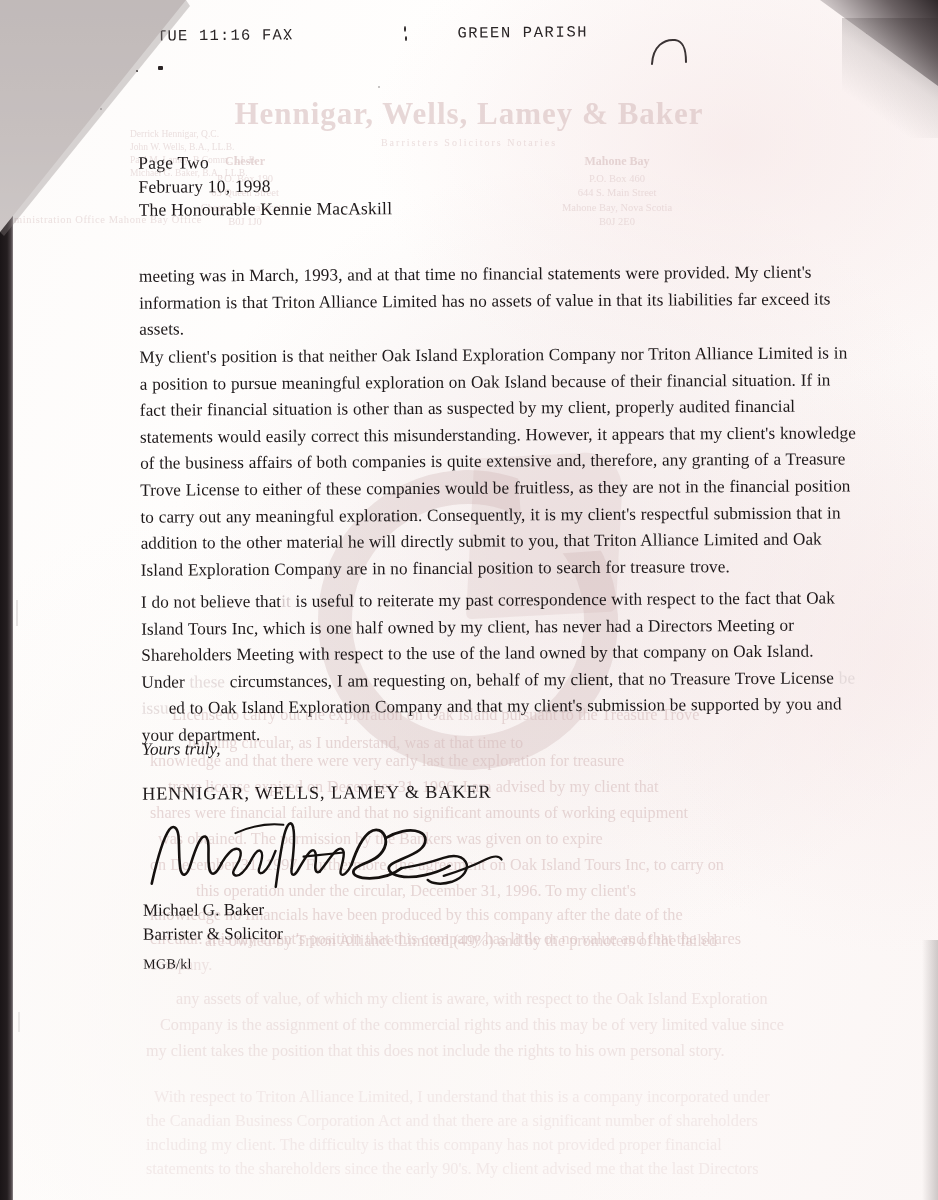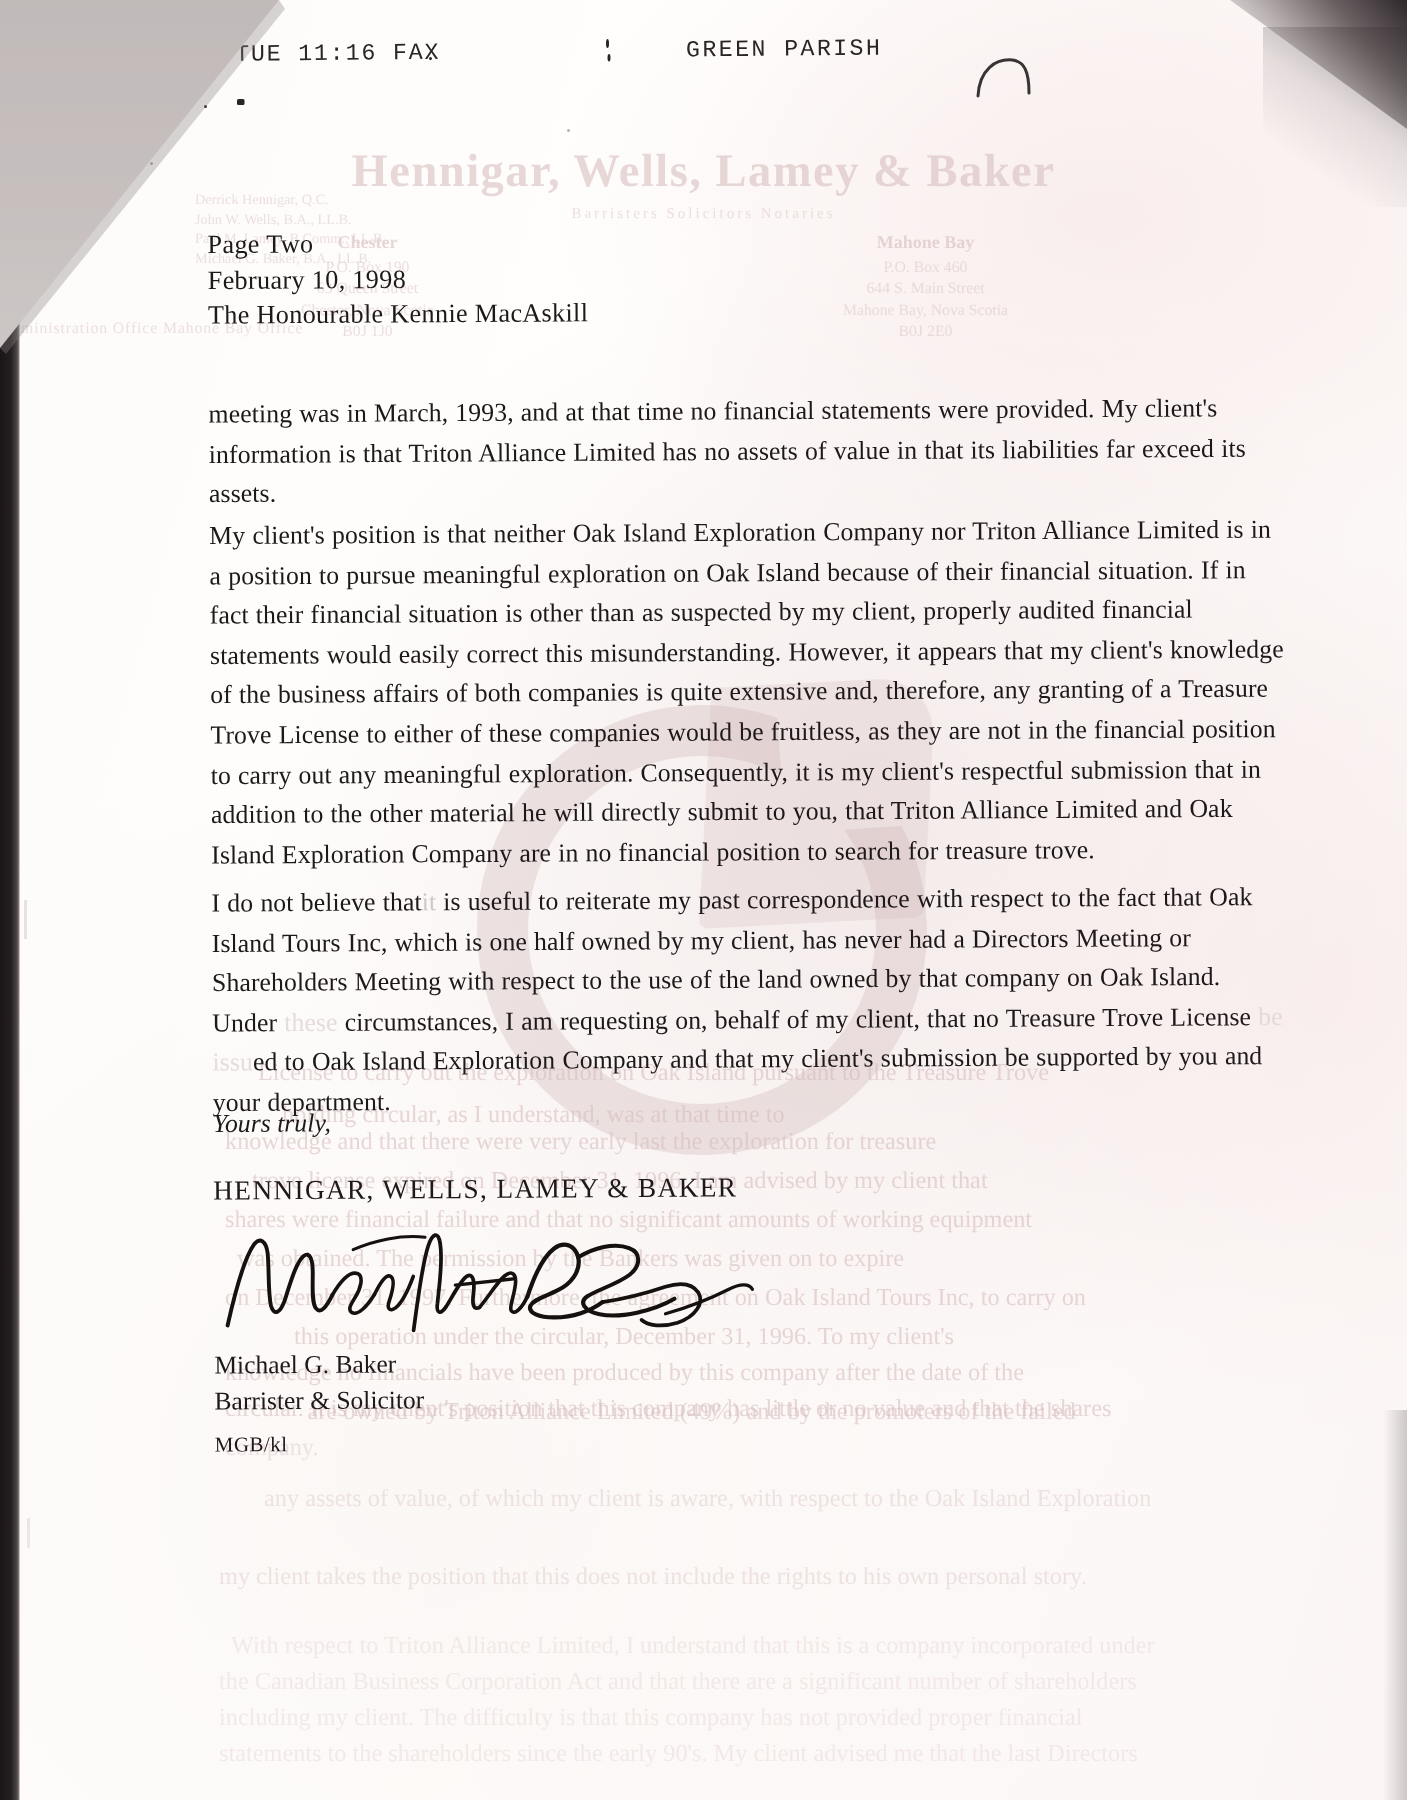--- a/index.html
+++ b/index.html
@@ -324,20 +324,21 @@
   <div class="bleed" style="left:196px; top:848px;">this operation under the circular, December 31, 1996.  To my client's</div>
   <div class="bleed" style="left:150px; top:872px;">knowledge no financials have been produced by this company after the date of the</div>
   <div class="bleed" style="left:150px; top:896px;">circular.  It is my client's position that this company has little or no value and that the shares</div>
   <div class="bleed" style="left:205px; top:898px;">are owned by Triton Alliance Limited (49%) and by the promoters of the failed</div>
   <div class="bleed faint" style="left:150px; top:922px;">company.</div>
 
   <div class="bleed" style="left:188px; top:700px;">holding circular, as I understand, was at that time to</div>
   <div class="bleed" style="left:172px; top:672px; width:640px;">License to carry out the exploration on Oak Island pursuant to the Treasure Trove</div>
 
   <div class="bleed faint" style="left:176px; top:956px;">any assets of value, of which my client is aware, with respect to the Oak Island Exploration</div>
+  <div class="bleed faint" style="left:160px; top:982px;">Company is the assignment of the commercial rights and this may be of very limited value since</div>
   <div class="bleed faint" style="left:146px; top:1008px;">my client takes the position that this does not include the rights to his own personal story.</div>
 
   <div class="bleed faintest" style="left:154px; top:1054px;">With respect to Triton Alliance Limited, I understand that this is a company incorporated under</div>
   <div class="bleed faintest" style="left:146px; top:1078px;">the Canadian Business Corporation Act and that there are a significant number of shareholders</div>
   <div class="bleed faintest" style="left:146px; top:1102px;">including my client.  The difficulty is that this company has not provided proper financial</div>
   <div class="bleed faintest" style="left:146px; top:1126px;">statements to the shareholders since the early 90's.  My client advised me that the last Directors</div>
 
   <div class="letter">
 
     <div class="blk addr">

